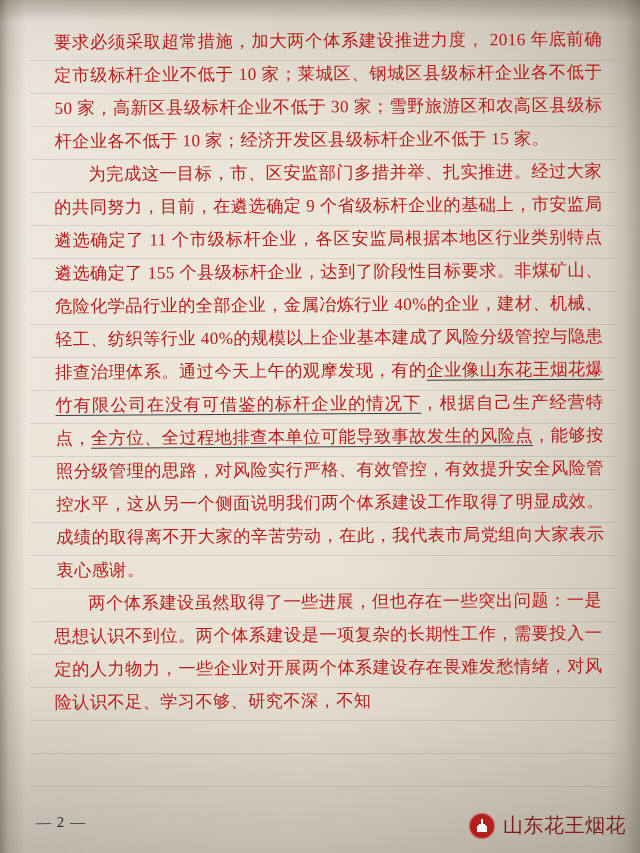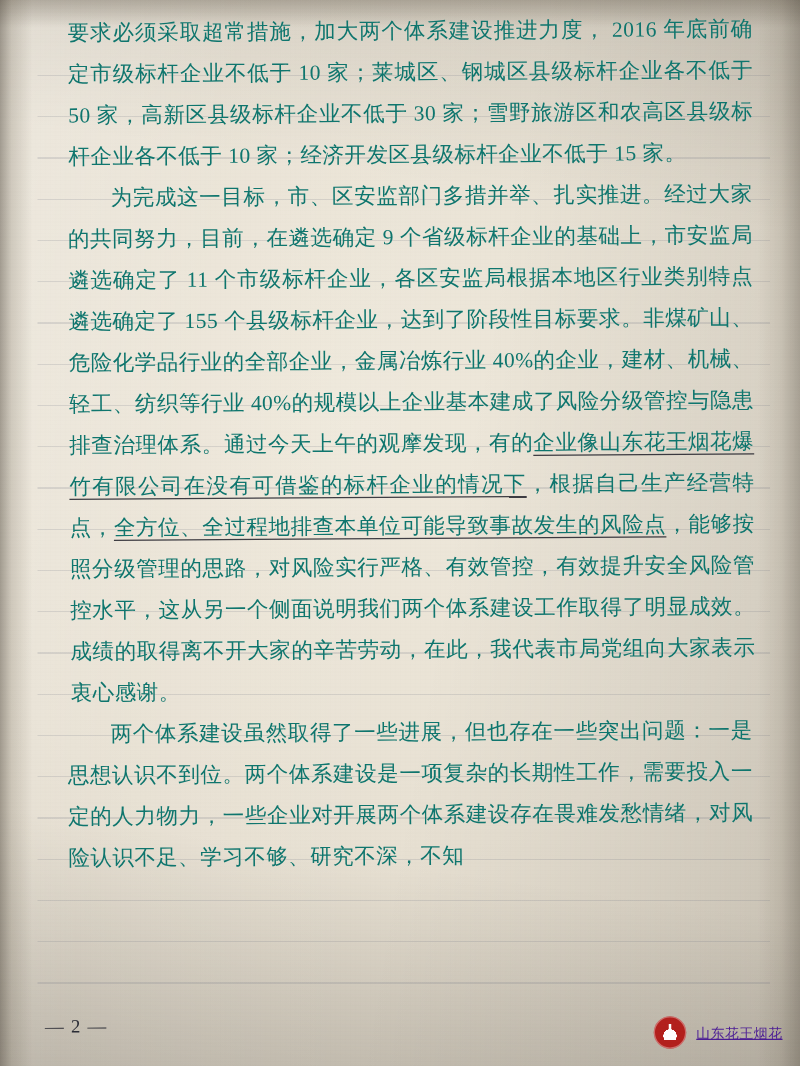--- a/index.html
+++ b/index.html
@@ -65,22 +65,22 @@
       rgba(110,115,130,0.18) 32px,
       rgba(110,115,130,0.18) 33px
     );
     pointer-events: none;
   }
 
   #content {
     position: absolute;
     left: 54px;
     right: 38px;
-    top: 10px;
-    color: #0f766e;
+    top: 26px;
+    color: #b91c1c;
     font-size: 17.2px;
     line-height: 33px;
     letter-spacing: 0.4px;
     text-align: justify;
     text-justify: inter-character;
   }
   .para {
     margin: 0 0 0 0;
     transform: rotate(-0.35deg);
     transform-origin: left top;
@@ -133,24 +133,23 @@
     background:
       radial-gradient(circle at 50% 60%, #fff 0 38%, rgba(255,255,255,0) 39%),
       linear-gradient(#fff, #fff);
     -webkit-mask: radial-gradient(circle at 50% 75%, #000 0 46%, transparent 47%),
             linear-gradient(#000,#000) center/2px 13px no-repeat;
     mask: radial-gradient(circle at 50% 75%, #000 0 46%, transparent 47%),
           linear-gradient(#000,#000) center/2px 13px no-repeat;
   }
   #brand-name {
     font-family: "Liberation Sans", sans-serif;
-    font-size: 11px;
-    color: #4c1d95;
+    font-size: 20px;
+    color: #7f1d1d;
     letter-spacing: 0.5px;
-    text-decoration: underline;
   }
   
   #grain {
     position: absolute;
     inset: 0;
     opacity: 0.25;
     pointer-events: none;
     background-image:
       repeating-linear-gradient(0deg, rgba(0,0,0,0.025) 0 1px, rgba(255,255,255,0) 1px 3px),
       repeating-linear-gradient(90deg, rgba(0,0,0,0.02) 0 1px, rgba(255,255,255,0) 1px 4px);

